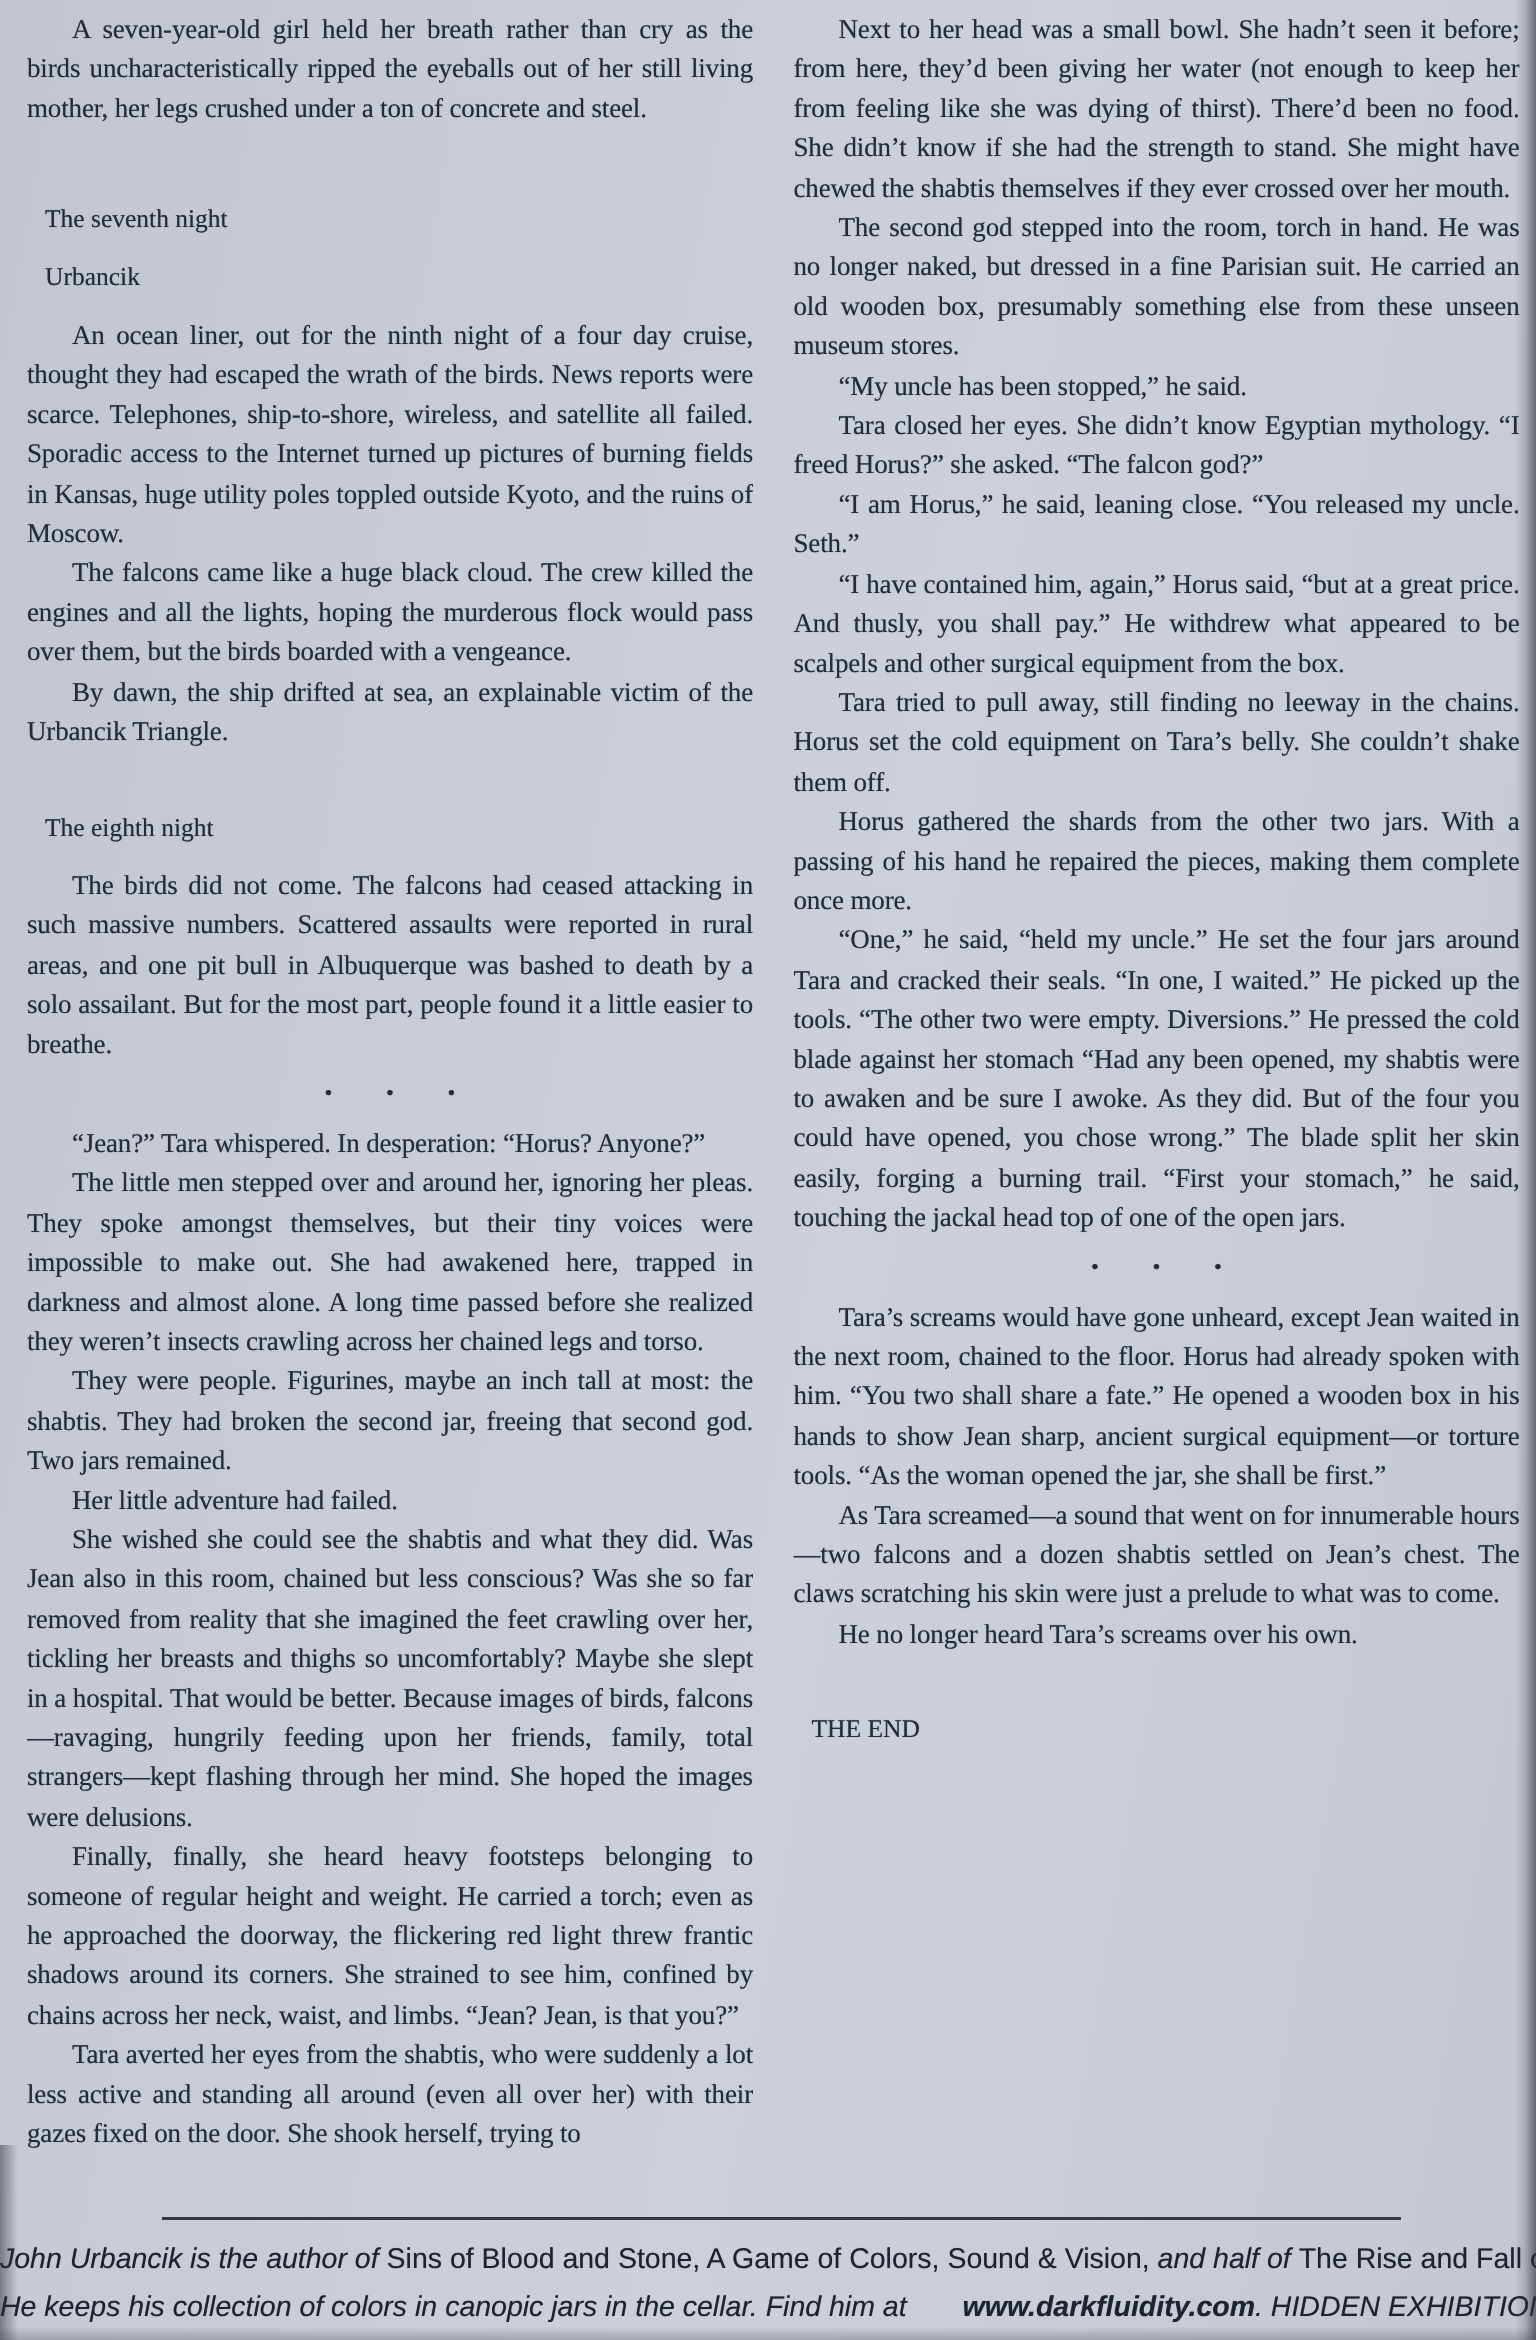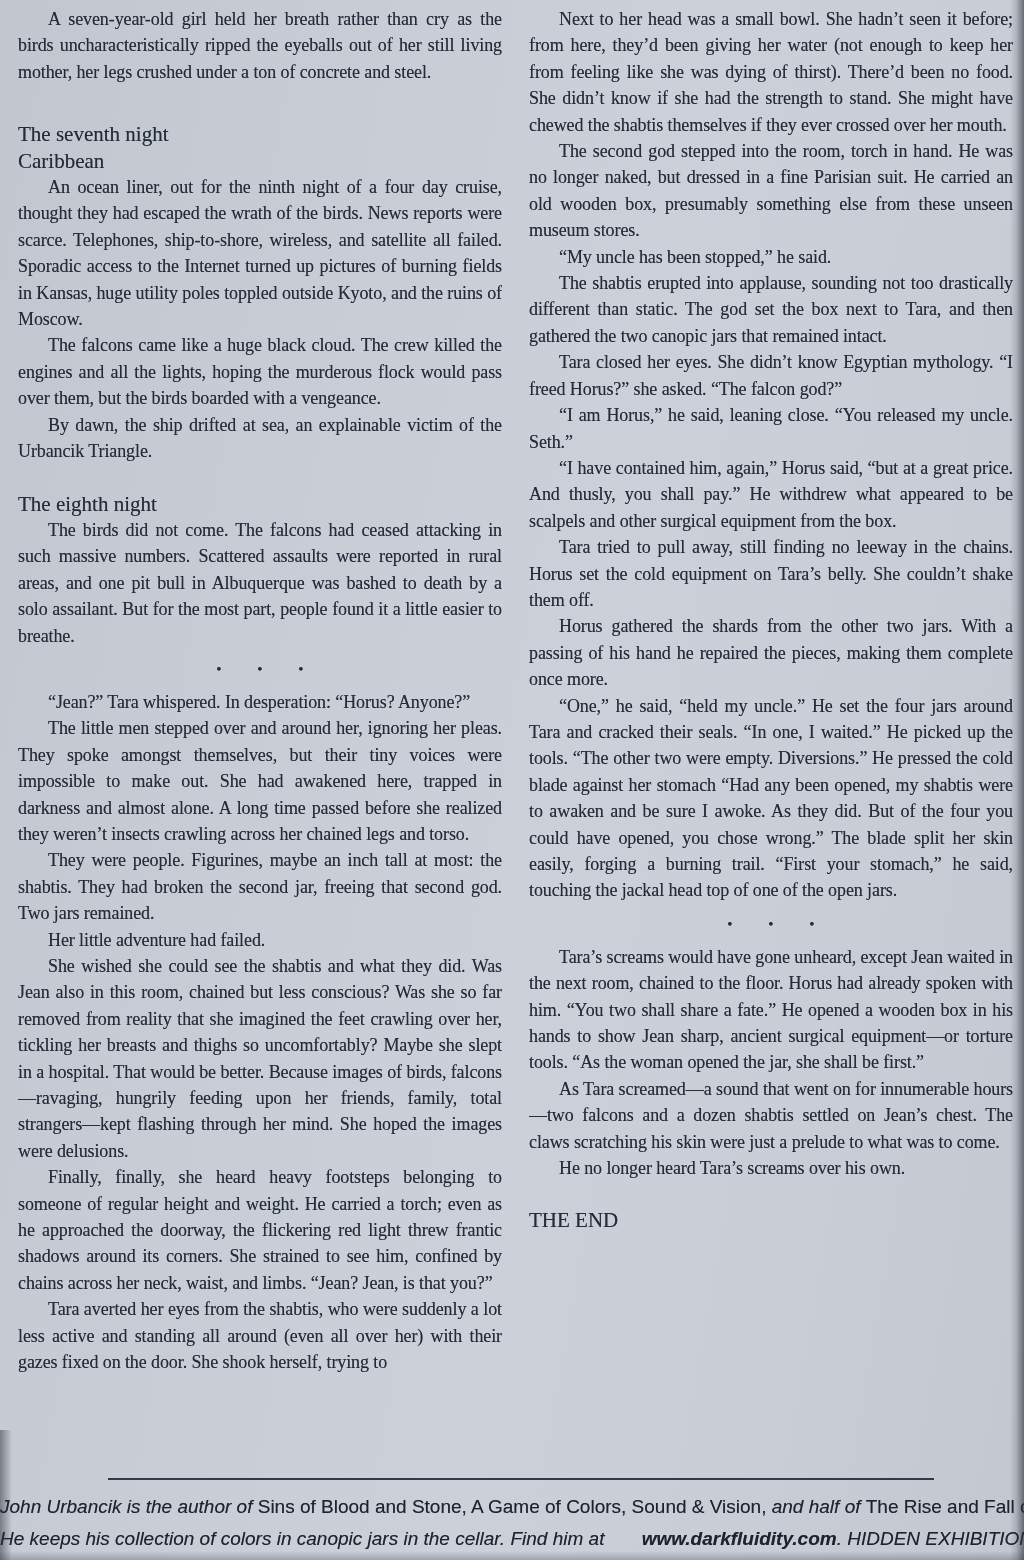--- a/index.html
+++ b/index.html
@@ -20,21 +20,21 @@
   .col{position:absolute;top:6px;width:484px;height:1484px;overflow:hidden;}
   .col.left{left:18px;}
   .col.right{left:529px;}
   p.body{
     margin:0;font-size:18px;line-height:26.4px;
     text-align:justify;text-indent:30px;letter-spacing:-0.1px;
     text-shadow:0 0 0.6px rgba(36,44,58,0.55);
   }
   p.body.cont{text-indent:0;}
   p.head{
-    margin:0;font-size:21px;line-height:26.4px;text-align:left;text-indent:0;
+    margin:12px;font-size:17px;line-height:26.4px;text-align:left;text-indent:0;
     text-shadow:0 0 0.6px rgba(36,44,58,0.55);
   }
   .gap{width:100%;}
   .dots{
     height:40px;line-height:40px;text-align:center;
     font-size:15px;word-spacing:32px;color:#242c3a;
     text-shadow:0 0 0.6px rgba(36,44,58,0.6);
   }
   .footer{position:absolute;left:0;bottom:6px;width:100%;}
   .footer-rule{width:826px;height:2px;margin:0 0 11px 108px;background:#333a46;border:0;}
@@ -50,41 +50,40 @@
   .seg-bold-italic{font-style:italic;font-weight:bold;margin-left:32px;}
 </style>
 </head>
 <body>
 
 <div class="page">
   <div class="col left">
       <p class="body">A seven-year-old girl held her breath rather than cry as the birds uncharacteristically ripped the eyeballs out of her still living mother, her legs crushed under a ton of concrete and steel.</p>
       <div class="gap" style="height: 36px;"></div>
       <p class="head">The seventh night</p>
-      <p class="head">Caribbean</p>
+      <p class="head">Urbancik</p>
       <p class="body">An ocean liner, out for the ninth night of a four day cruise, thought they had escaped the wrath of the birds. News reports were scarce. Telephones, ship-to-shore, wireless, and satellite all failed. Sporadic access to the Internet turned up pictures of burning fields in Kansas, huge utility poles toppled outside Kyoto, and the ruins of Moscow.</p>
       <p class="body">The falcons came like a huge black cloud. The crew killed the engines and all the lights, hoping the murderous flock would pass over them, but the birds boarded with a vengeance.</p>
       <p class="body">By dawn, the ship drifted at sea, an explainable victim of the Urbancik Triangle.</p>
       <div class="gap" style="height: 26px;"></div>
       <p class="head">The eighth night</p>
       <p class="body">The birds did not come. The falcons had ceased attacking in such massive numbers. Scattered assaults were reported in rural areas, and one pit bull in Albuquerque was bashed to death by a solo assailant. But for the most part, people found it a little easier to breathe.</p>
       <div class="dots">• • •</div>
       <p class="body">“Jean?” Tara whispered. In desperation: “Horus? Anyone?”</p>
       <p class="body">The little men stepped over and around her, ignoring her pleas. They spoke amongst themselves, but their tiny voices were impossible to make out. She had awakened here, trapped in darkness and almost alone. A long time passed before she realized they weren’t insects crawling across her chained legs and torso.</p>
       <p class="body">They were people. Figurines, maybe an inch tall at most: the shabtis. They had broken the second jar, freeing that second god. Two jars remained.</p>
       <p class="body">Her little adventure had failed.</p>
       <p class="body">She wished she could see the shabtis and what they did. Was Jean also in this room, chained but less conscious? Was she so far removed from reality that she imagined the feet crawling over her, tickling her breasts and thighs so uncomfortably? Maybe she slept in a hospital. That would be better. Because images of birds, falcons—ravaging, hungrily feeding upon her friends, family, total strangers—kept flashing through her mind. She hoped the images were delusions.</p>
       <p class="body">Finally, finally, she heard heavy footsteps belonging to someone of regular height and weight. He carried a torch; even as he approached the doorway, the flickering red light threw frantic shadows around its corners. She strained to see him, confined by chains across her neck, waist, and limbs. “Jean? Jean, is that you?”</p>
       <p class="body">Tara averted her eyes from the shabtis, who were suddenly a lot less active and standing all around (even all over her) with their gazes fixed on the door. She shook herself, trying to</p>
     </div>
   <div class="col right">
       <p class="body">Next to her head was a small bowl. She hadn’t seen it before; from here, they’d been giving her water (not enough to keep her from feeling like she was dying of thirst). There’d been no food. She didn’t know if she had the strength to stand. She might have chewed the shabtis themselves if they ever crossed over her mouth.</p>
       <p class="body">The second god stepped into the room, torch in hand. He was no longer naked, but dressed in a fine Parisian suit. He carried an old wooden box, presumably something else from these unseen museum stores.</p>
       <p class="body">“My uncle has been stopped,” he said.</p>
-      <p class="body">The shabtis erupted into applause, sounding not too drastically different than static. The god set the box next to Tara, and then gathered the two canopic jars that remained intact.</p>
       <p class="body">Tara closed her eyes. She didn’t know Egyptian mythology. “I freed Horus?” she asked. “The falcon god?”</p>
       <p class="body">“I am Horus,” he said, leaning close. “You released my uncle. Seth.”</p>
       <p class="body">“I have contained him, again,” Horus said, “but at a great price. And thusly, you shall pay.” He withdrew what appeared to be scalpels and other surgical equipment from the box.</p>
       <p class="body">Tara tried to pull away, still finding no leeway in the chains. Horus set the cold equipment on Tara’s belly. She couldn’t shake them off.</p>
       <p class="body">Horus gathered the shards from the other two jars. With a passing of his hand he repaired the pieces, making them complete once more.</p>
       <p class="body">“One,” he said, “held my uncle.” He set the four jars around Tara and cracked their seals. “In one, I waited.” He picked up the tools. “The other two were empty. Diversions.” He pressed the cold blade against her stomach “Had any been opened, my shabtis were to awaken and be sure I awoke. As they did. But of the four you could have opened, you chose wrong.” The blade split her skin easily, forging a burning trail. “First your stomach,” he said, touching the jackal head top of one of the open jars.</p>
       <div class="dots">• • •</div>
       <p class="body">Tara’s screams would have gone unheard, except Jean waited in the next room, chained to the floor. Horus had already spoken with him. “You two shall share a fate.” He opened a wooden box in his hands to show Jean sharp, ancient surgical equipment—or torture tools. “As the woman opened the jar, she shall be first.”</p>
       <p class="body">As Tara screamed—a sound that went on for innumerable hours—two falcons and a dozen shabtis settled on Jean’s chest. The claws scratching his skin were just a prelude to what was to come.</p>
       <p class="body">He no longer heard Tara’s screams over his own.</p>

